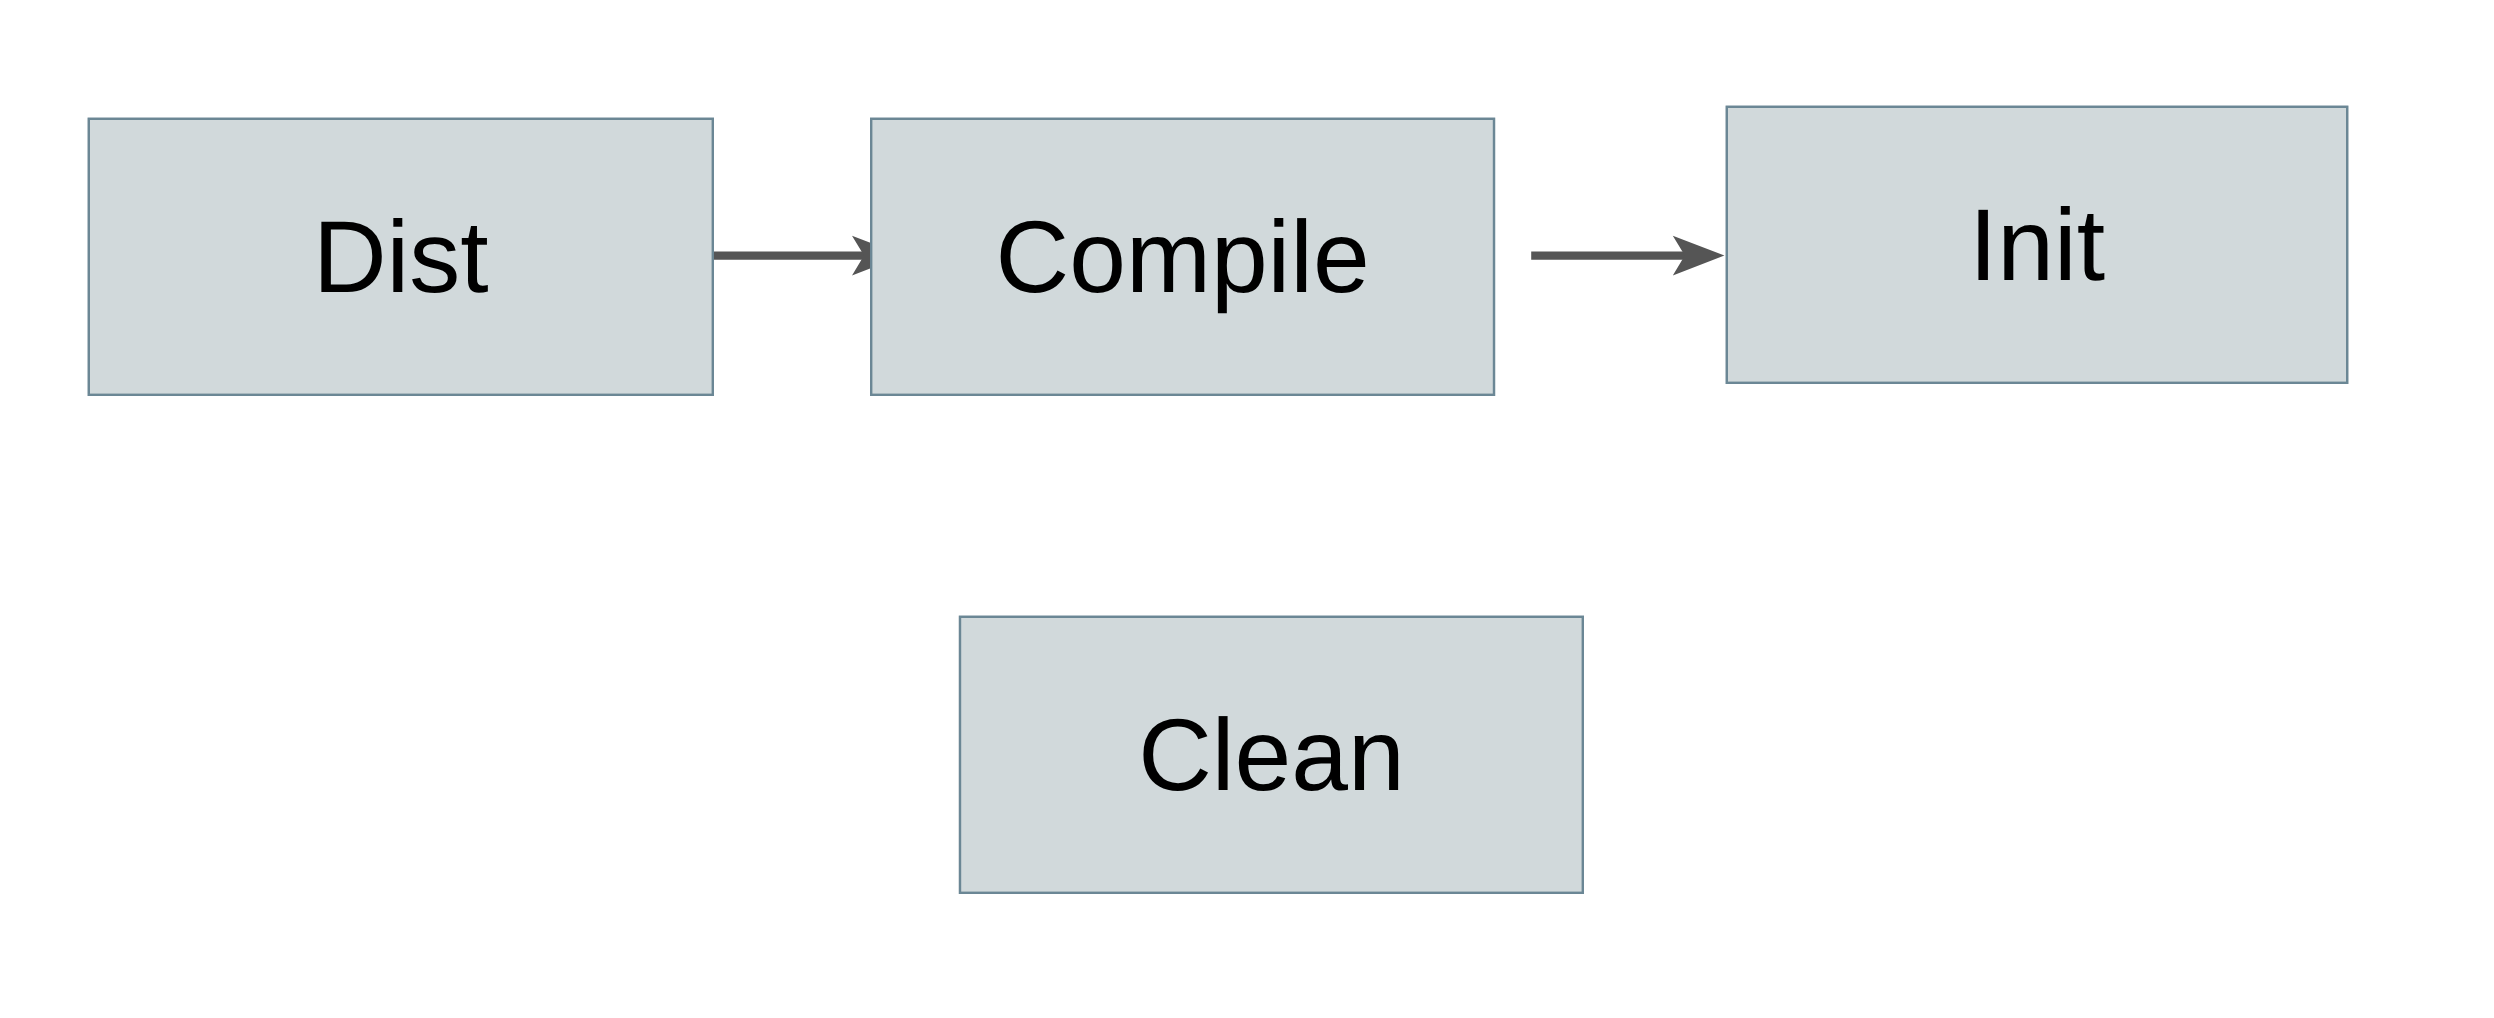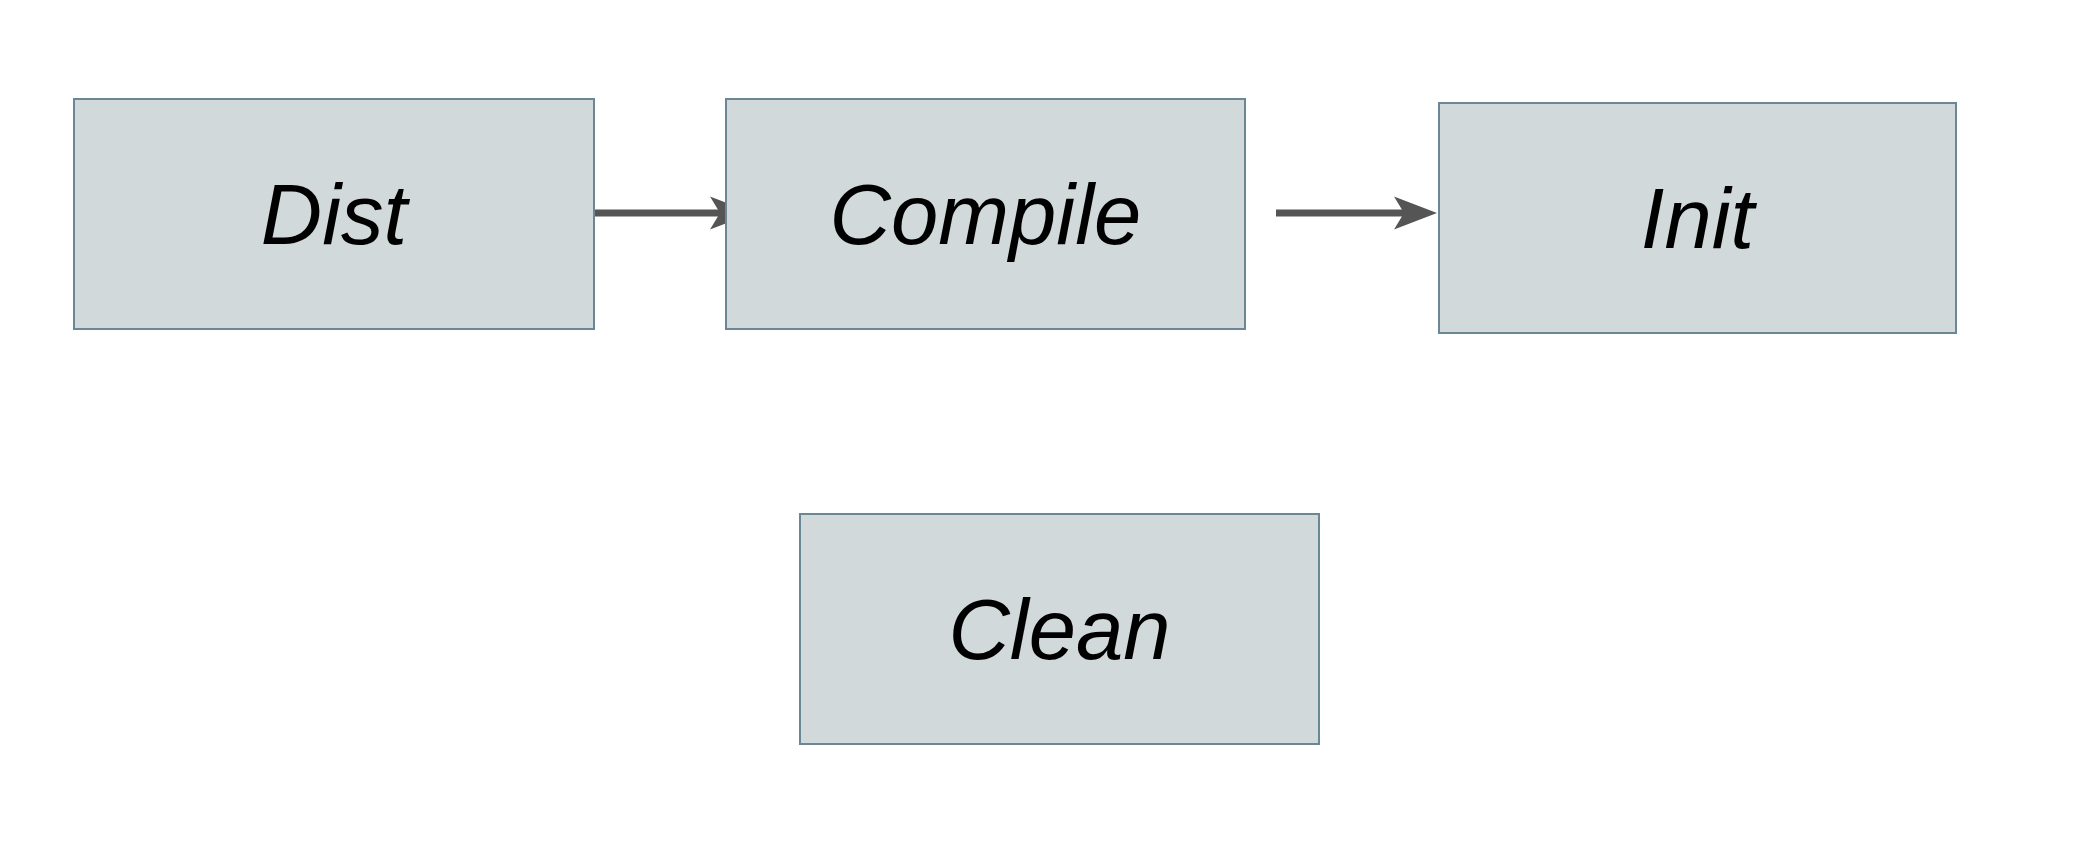--- a/index.html
+++ b/index.html
@@ -13,21 +13,20 @@
   html, body {
     background: var(--background);
     font-family: "Liberation Sans", "DejaVu Sans", sans-serif;
   }
   .canvas {
     position: relative;
     width: 2078px;
     height: 752px;
     background: var(--background);
     overflow: hidden;
-    font-style: italic;
   }
   .edges-layer {
     position: absolute;
     left: 0; top: 0;
     width: 2078px;
     height: 848px;
     pointer-events: none;
   }
   .edges-layer line {
     stroke: var(--arrow);
@@ -47,21 +46,21 @@
   }
   .node-label {
     color: var(--text);
     font-size: 85px;
     line-height: 1;
     letter-spacing: 0px;
     white-space: nowrap;
   }
   .node-dist    { left: 73px;   top: 98px;  width: 522px; height: 232px; }
   .node-compile { left: 725px;  top: 98px;  width: 521px; height: 232px; }
-  .node-init    { left: 1438px; top: 102px;  width: 519px; height: 232px; }
+  .node-init    { left: 1438px; top: 88px;  width: 519px; height: 232px; }
   .node-clean   { left: 755px;  top: 513px; width: 521px; height: 232px; margin-left: 44px; }
 </style>
 </head>
 <body>
 
 <div class="canvas">
 
   <svg class="edges-layer" viewBox="0 0 2078 848" xmlns="http://www.w3.org/2000/svg">
     <g>
       <line x1="595" y1="213" x2="722" y2="213"></line>

